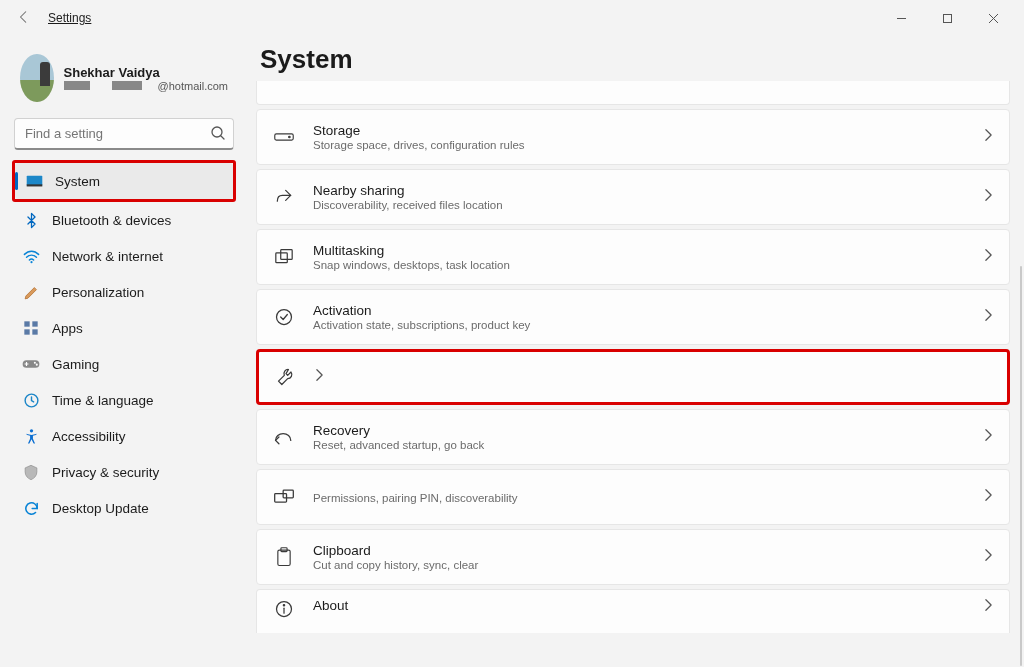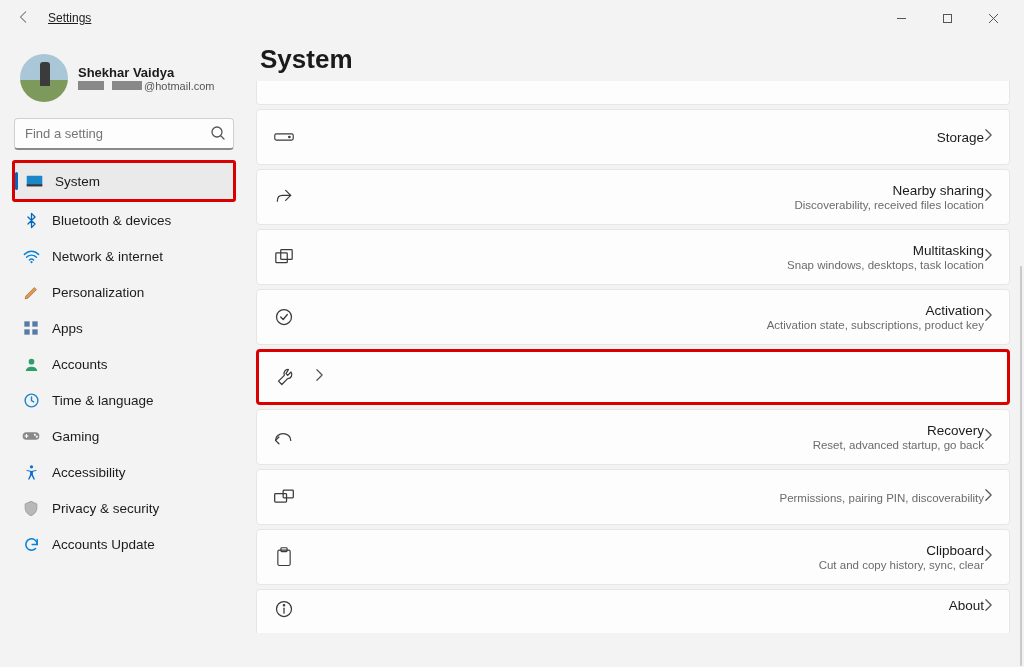--- a/index.html
+++ b/index.html
@@ -28,21 +28,21 @@
   .shell { display:flex; height: calc(667px - 36px); }
   .sidebar { width: 246px; padding: 8px 10px 0 12px; display:flex; flex-direction:column; }
   .main { flex:1; padding: 8px 10px 0 10px; display:flex; flex-direction:column; overflow:hidden; position:relative;}
 
   
   .profile { display:flex; align-items:center; padding: 10px 8px 14px 8px; }
   .avatar { width:48px; height:48px; border-radius:50%; overflow:hidden; background:linear-gradient(#a9c7d6 55%, #7d9a5c 55%); position:relative; }
   .avatar::after { content:""; position:absolute; left:20px; top:8px; width:10px; height:24px; background:#3b3b3b; border-radius:3px 3px 0 0;}
   .profile-texts { margin-left:10px; }
   .profile-name { font-weight:600; font-size:13px; }
-  .profile-email { font-size:11px; color:#555; display:flex; align-items:center; gap:2px;}
+  .profile-email { font-size:11px; color:#555; display:flex; align-items:center; gap:16px;}
   .redact { display:inline-block; height:9px; background:#888; }
 
   
   .search { position:relative; margin: 2px 2px 10px 2px; }
   .search input {
     width:100%; height:32px; border:1px solid #d1d1d1; border-bottom:2px solid #8a8a8a;
     border-radius:4px; background:#fdfdfd; padding:0 30px 0 10px; font-size:13px;
     outline:none;
   }
   .search .sicon { position:absolute; right:8px; top:7px; color:#555; }
@@ -63,21 +63,21 @@
   .red-box { border:3px solid #d90000; border-radius:3px; }
 
   
   .page-title { font-size:26px; font-weight:600; padding: 0 0 6px 4px; }
 
   
   .cards-wrap { flex:1; overflow-y:auto; padding-right:4px; position:relative;}
   .card-list { display:flex; flex-direction:column; gap:4px; }
   .card {
     background:#fdfdfd; border:1px solid #e6e6e6; border-radius:4px;
-    height:56px; display:flex; align-items:center; padding:0 16px; cursor:pointer;text-align:right;
+    height:56px; display:flex; align-items:center; padding:0 16px; cursor:pointer;
   }
   .card.half-top { height:24px; border-top:none; border-radius:0 0 4px 4px; }
   .card.half-bot { height:44px; border-bottom:none; border-radius:4px 4px 0 0; align-items:flex-start; padding-top:8px;}
   .card .cicon { width:22px; height:22px; display:flex; align-items:center; justify-content:center; color:#3a3a3a; margin-right:18px;}
   .card-texts { flex:1; }
   .card-title { font-size:13.5px; color:#1b1b1b; }
   .card-sub { font-size:11.5px; color:#6b6b6b; margin-top:1px; }
   .chev { color:#555; font-size:16px; }
   .card.highlight { border:3px solid #d90000; }
 
@@ -180,49 +180,40 @@
             <svg width="16" height="16" viewBox="0 0 24 24">
               <rect x="2" y="2" width="8" height="8" fill="#5a7aa6"></rect>
               <rect x="14" y="2" width="8" height="8" fill="#5a7aa6"></rect>
               <rect x="2" y="14" width="8" height="8" fill="#5a7aa6"></rect>
               <rect x="14" y="14" width="8" height="8" fill="#5a7aa6"></rect>
             </svg>
           </span>
           <span class="nav-label">Apps</span>
         </div>
         <div class="nav-item">
-          <span class="nav-icon" style="color:#2e9e6b">
-            <svg width="17" height="17" viewBox="0 0 24 24">
-              <circle cx="12" cy="8" r="4" fill="#2e9e6b"></circle>
-              <path d="M4 21c0-4 4-6 8-6s8 2 8 6" fill="#2e9e6b"></path>
-            </svg>
-          </span>
-          <span class="nav-label">Accounts</span>
-        </div>
-        <div class="nav-item">
-          <span class="nav-icon" style="color:#1c86c8">
-            <svg width="17" height="17" viewBox="0 0 24 24">
-              <circle cx="12" cy="12" r="9" fill="none" stroke="#1c86c8" stroke-width="2"></circle>
-              <path d="M12 7v5l3 2" stroke="#1c86c8" stroke-width="2" fill="none" stroke-linecap="round"></path>
-            </svg>
-          </span>
-          <span class="nav-label">Time &amp; language</span>
-        </div>
-        <div class="nav-item">
           <span class="nav-icon" style="color:#7a7a7a">
             <svg width="19" height="14" viewBox="0 0 28 18">
               <rect x="1" y="3" width="26" height="12" rx="6" fill="#888"></rect>
               <circle cx="20" cy="7" r="1.6" fill="#fff"></circle>
               <circle cx="23" cy="10" r="1.6" fill="#fff"></circle>
               <path d="M7 6v6M4 9h6" stroke="#fff" stroke-width="1.8"></path>
             </svg>
           </span>
           <span class="nav-label">Gaming</span>
         </div>
         <div class="nav-item">
+          <span class="nav-icon" style="color:#1c86c8">
+            <svg width="17" height="17" viewBox="0 0 24 24">
+              <circle cx="12" cy="12" r="9" fill="none" stroke="#1c86c8" stroke-width="2"></circle>
+              <path d="M12 7v5l3 2" stroke="#1c86c8" stroke-width="2" fill="none" stroke-linecap="round"></path>
+            </svg>
+          </span>
+          <span class="nav-label">Time &amp; language</span>
+        </div>
+        <div class="nav-item">
           <span class="nav-icon" style="color:#0a6ed1">
             <svg width="17" height="17" viewBox="0 0 24 24" fill="#0a6ed1">
               <circle cx="12" cy="4" r="2.3"></circle>
               <path d="M4 8l8 2 8-2-2 2-4 1v4l3 7h-2l-3-6-3 6H7l3-7v-4L6 10z"></path>
             </svg>
           </span>
           <span class="nav-label">Accessibility</span>
         </div>
         <div class="nav-item">
           <span class="nav-icon" style="color:#8a8a8a">
@@ -232,39 +223,40 @@
           </span>
           <span class="nav-label">Privacy &amp; security</span>
         </div>
         <div class="nav-item">
           <span class="nav-icon" style="color:#0a84d6">
             <svg width="17" height="17" viewBox="0 0 24 24" fill="none" stroke="#0a84d6" stroke-width="2.2" stroke-linecap="round">
               <path d="M20 12a8 8 0 10-2.3 5.6"></path>
               <path d="M20 5v7h-7"></path>
             </svg>
           </span>
-          <span class="nav-label">Accounts Update</span>
+          <span class="nav-label">Desktop Update</span>
         </div>
       </nav>
   </aside>
 
   <main class="main">
     <h1 class="page-title">System</h1>
     <div class="cards-wrap">
       <div class="card-list" id="card-list">
           <div class="card half-top"></div>
           <div class="card">
             <span class="cicon">
               <svg width="20" height="14" viewBox="0 0 26 16" fill="none" stroke="#3a3a3a" stroke-width="1.5" stroke-linecap="round" stroke-linejoin="round">
                 <rect x="1" y="4" width="24" height="8" rx="2"></rect>
                 <circle cx="20" cy="8" r="1" fill="#3a3a3a"></circle>
               </svg>
             </span>
             <div class="card-texts">
               <div class="card-title">Storage</div>
+              <div class="card-sub">Storage space, drives, configuration rules</div>
             </div>
             <span class="chev"><svg width="9" height="14" viewBox="0 0 10 16" fill="none">
                 <path d="M2 2l6 6-6 6" stroke="#555" stroke-width="1.4" stroke-linecap="round" stroke-linejoin="round"></path>
               </svg></span>
           </div>
           <div class="card">
             <span class="cicon">
               <svg width="20" height="20" viewBox="0 0 24 24" fill="none" stroke="#3a3a3a" stroke-width="1.5" stroke-linecap="round" stroke-linejoin="round">
                 <path d="M14 4l6 6-6 6"></path>
                 <path d="M20 10H10c-4 0-6 3-6 7"></path>

